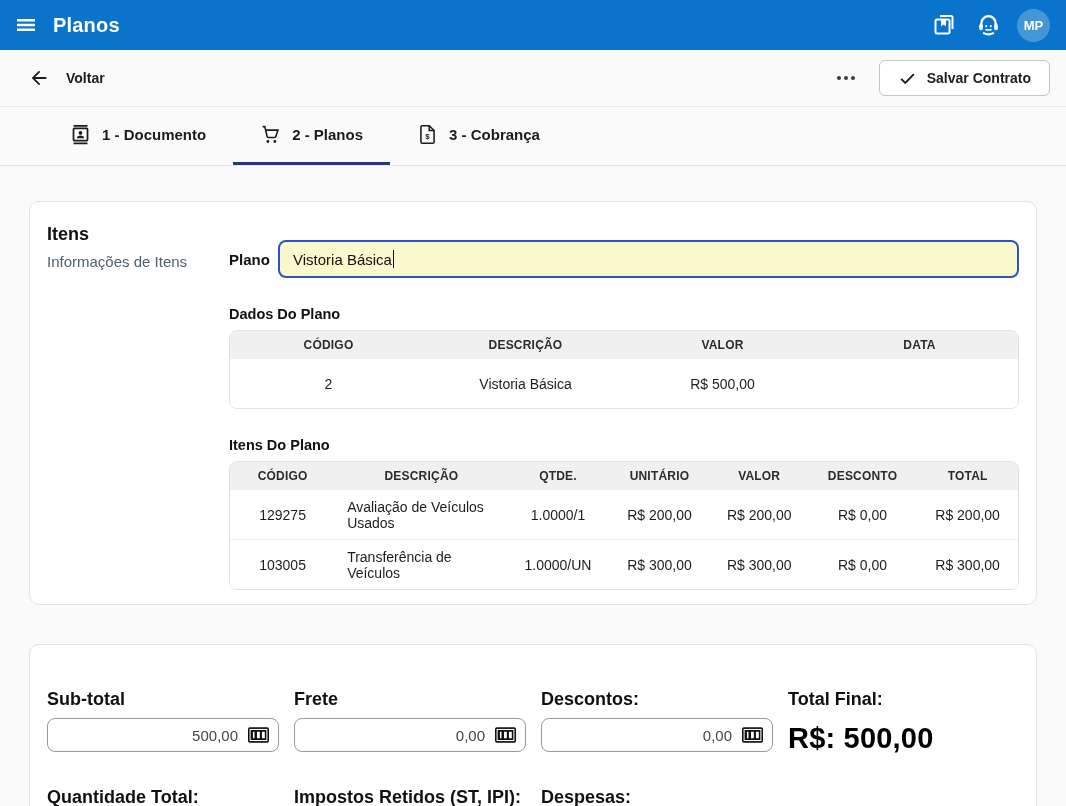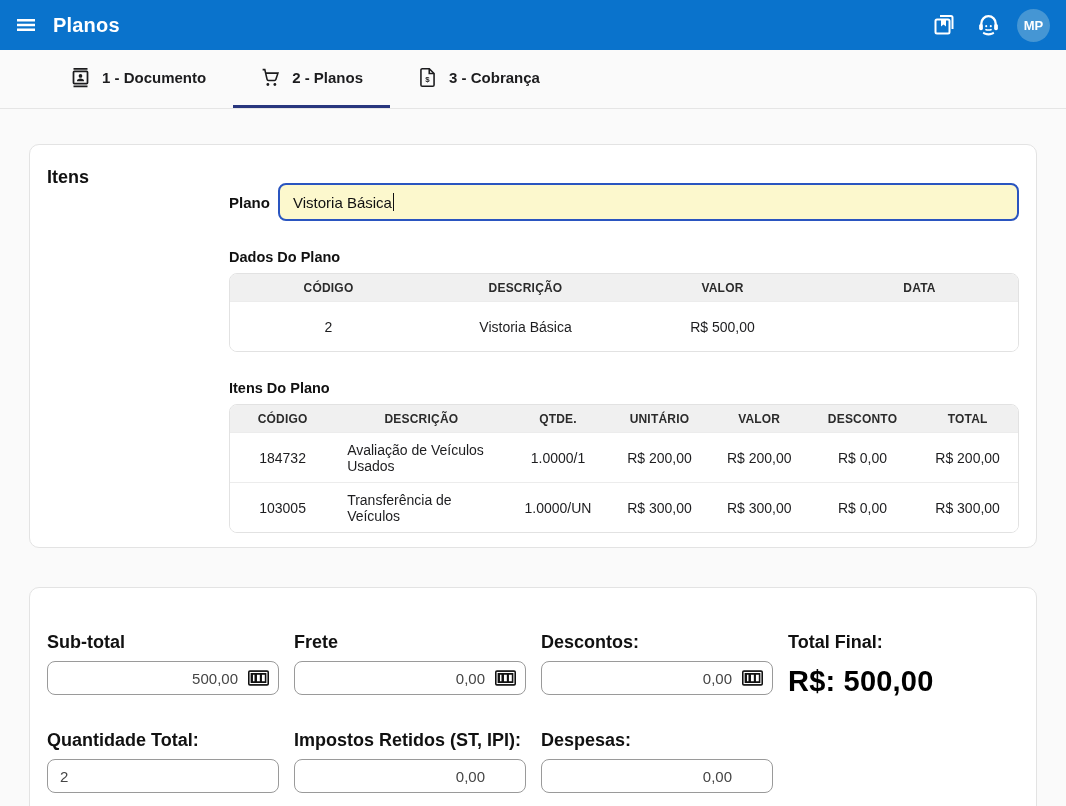--- a/index.html
+++ b/index.html
@@ -142,20 +142,45 @@
           <circle cx="9.8" cy="12.6" r="1"></circle>
           <circle cx="14.2" cy="12.6" r="1"></circle>
           <path d="M8.5 16.2a5.5 3.6 0 0 0 7 0l-1-1.2a4 2.4 0 0 1-5 0z"></path>
           <path d="M12 19.5c-2.5 0-4-.8-4.6-1.4l-1 1.6c1.2 1 3 1.8 5.6 1.8s4.4-.8 5.6-1.8l-1-1.6c-.6.6-2.1 1.4-4.6 1.4z"></path>
         </svg>
       </div>
       <div class="avatar">MP</div>
     </div>
   </div>
 
+  <div class="toolbar">
+    <div class="back-group">
+      <span style="display:flex">
+        <svg width="22" height="22" viewBox="0 0 24 24" fill="#1d1d1f">
+            <path d="M20 11H7.8l5.6-5.6L12 4l-8 8 8 8 1.4-1.4L7.8 13H20z"></path>
+          </svg>
+      </span>
+      <span class="back-label">Voltar</span>
+    </div>
+    <div class="toolbar-right">
+      <div class="more-btn">
+          <i></i>
+          <i></i>
+          <i></i>
+        </div>
+      <button class="save-btn">
+        <span style="display:flex">
+          <svg width="19" height="19" viewBox="0 0 24 24" fill="none" stroke="#1d1d1f" stroke-width="2.4">
+              <path d="M4 12.5l5.2 5.2L20 6.5"></path>
+            </svg>
+        </span>
+        <span>Salvar Contrato</span>
+      </button>
+    </div>
+  </div>
 
   <div class="tabsbar">
     <div class="tab">
       <span style="display:flex">
         <svg width="21" height="21" viewBox="0 0 24 24" fill="#1c1c1e">
           <path d="M4 1h16v2H4zM4 21h16v2H4zM19 4H5a2 2 0 0 0-2 2v12a2 2 0 0 0 2 2h14a2 2 0 0 0 2-2V6a2 2 0 0 0-2-2zm0 14H5V6h14z"></path>
           <circle cx="12" cy="10.2" r="2.1"></circle>
           <path d="M12 13.2c-2.2 0-4 1.1-4 2.6v.6h8v-.6c0-1.5-1.8-2.6-4-2.6z"></path>
         </svg>
       </span>
@@ -181,20 +206,21 @@
       </span>
       <span>3 - Cobrança</span>
     </div>
   </div>
 
   <div class="content">
 
     <div class="card card-itens">
       <div class="card-left">
         <div class="card-title">Itens</div>
+        <div class="card-subtitle">Informações de Itens</div>
       </div>
       <div class="card-right">
         <div class="plano-row">
           <div class="plano-label">Plano</div>
           <div class="plano-input">
             <span>Vistoria Básica</span>
               <span class="caret"></span>
           </div>
         </div>
 
@@ -241,21 +267,21 @@
               <th>DESCRIÇÃO</th>
               <th>QTDE.</th>
               <th>UNITÁRIO</th>
               <th>VALOR</th>
               <th>DESCONTO</th>
               <th>TOTAL</th>
             </tr>
           </thead>
           <tbody>
             <tr>
-              <td>184732</td>
+              <td>129275</td>
               <td class="desc">Avaliação de Veículos Usados</td>
               <td>1.0000/1</td>
               <td>R$ 200,00</td>
               <td>R$ 200,00</td>
               <td>R$ 0,00</td>
               <td>R$ 200,00</td>
             </tr>
             <tr>
               <td>103005</td>
               <td class="desc">Transferência de Veículos</td>

